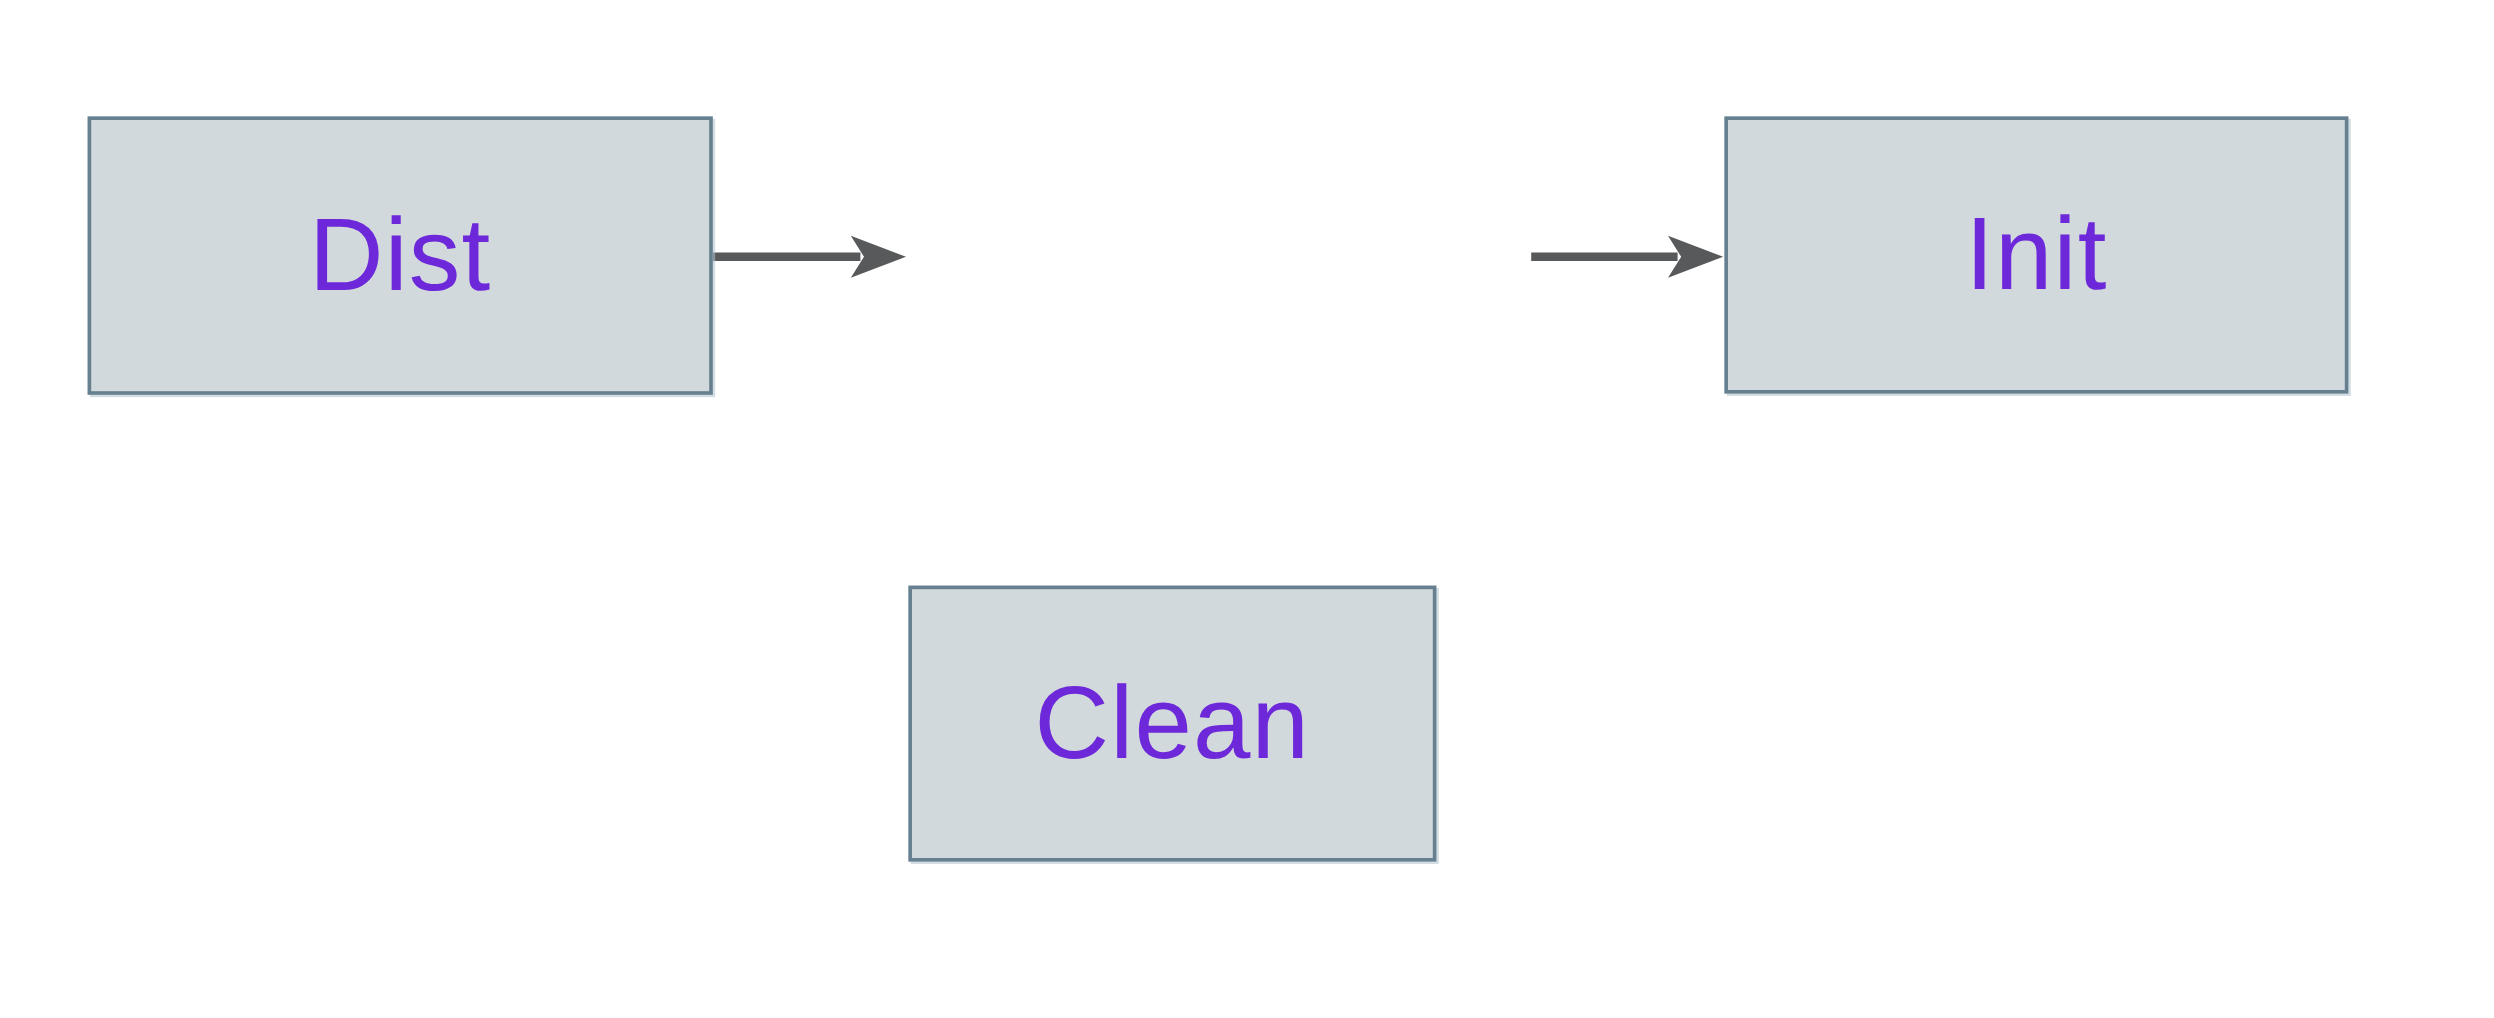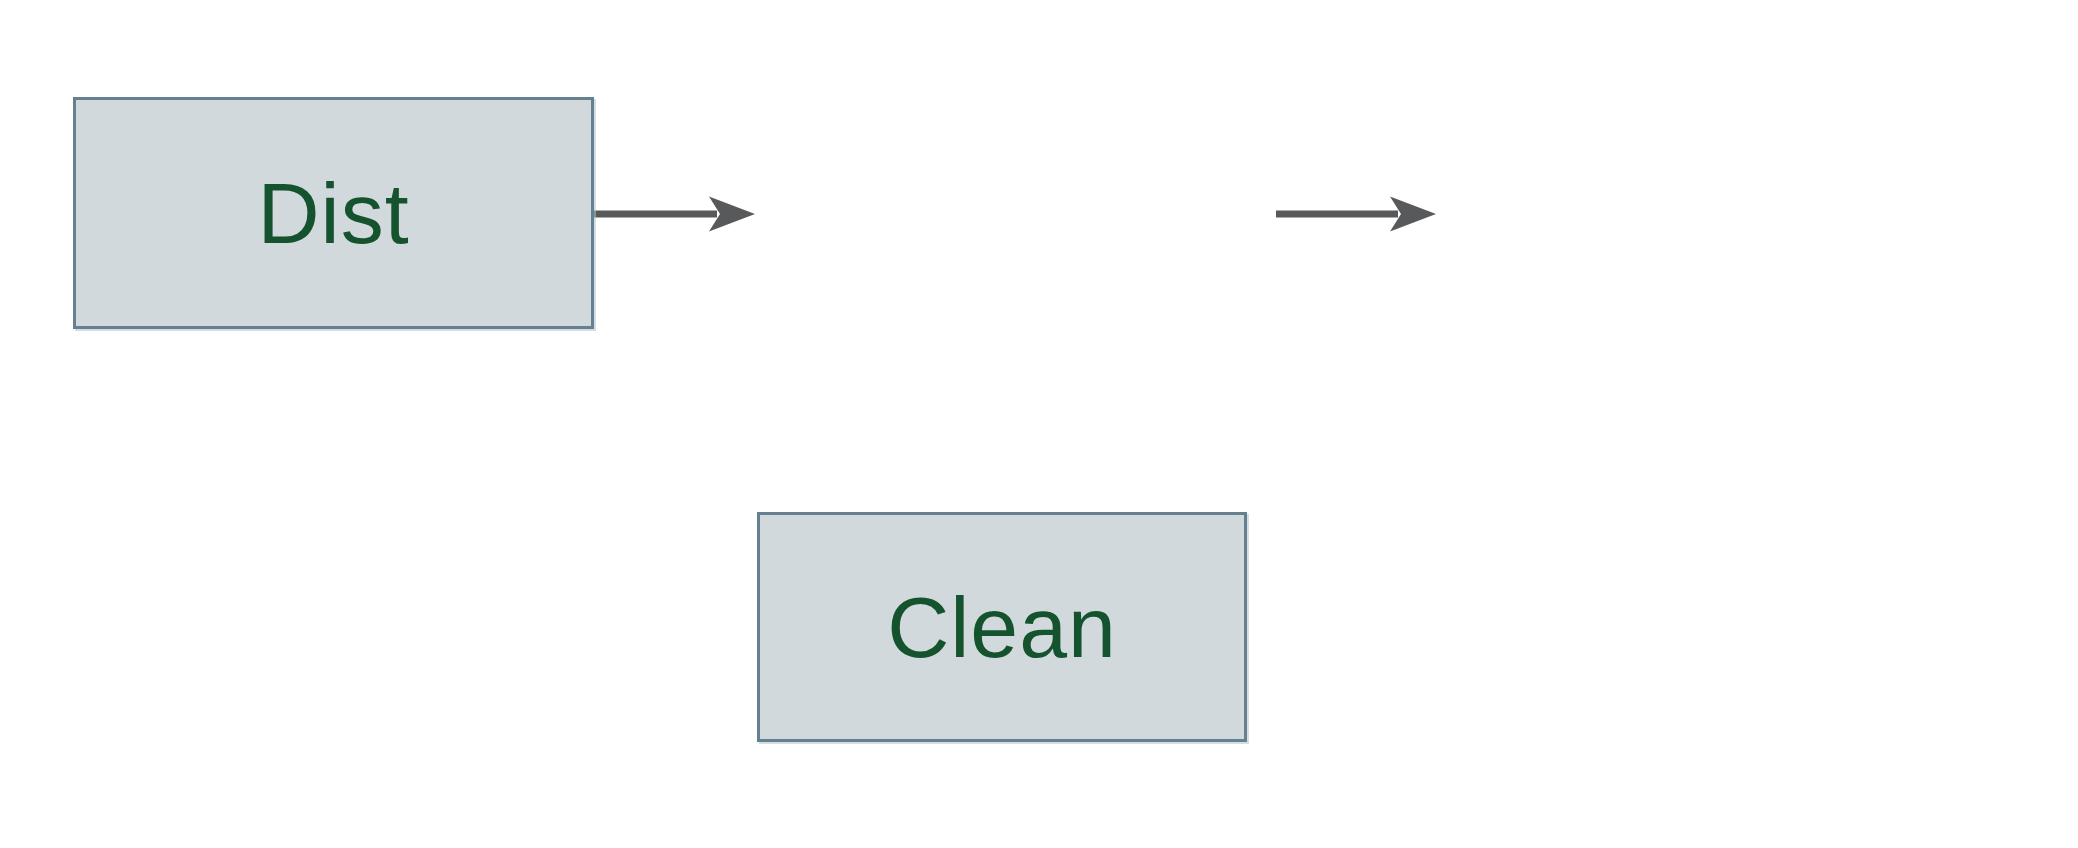--- a/index.html
+++ b/index.html
@@ -19,31 +19,31 @@
     position: absolute;
     box-sizing: border-box;
     background: #d2d9dc;
     border: 3px solid #66808f;
     box-shadow: 2px 2px 0 0 rgba(173, 194, 205, 0.55);
     display: flex;
     align-items: center;
     justify-content: center;
   }
   .node .label {
-    color: #14532d;
+    color: #6d28d9;
     font-size: 86px;
     font-weight: 400;
     letter-spacing: 1px;
     white-space: nowrap;
     user-select: none;
   }
   #node-dist    { left: 73px;   top: 97px;  width: 521px; height: 232px; }
   #node-compile { left: 756px;  top: 97px;  width: 520px; height: 232px; }
   #node-init    { left: 1437px; top: 97px;  width: 520px; height: 231px; }
-  #node-clean   { left: 757px;  top: 512px; width: 490px; height: 230px; }
+  #node-clean   { left: 757px;  top: 488px; width: 440px; height: 230px; }
   .connector-layer {
     position: absolute;
     left: 0;
     top: 0;
     width: 2078px;
     height: 848px;
     pointer-events: none;
   }
 </style>
 </head>
@@ -62,18 +62,21 @@
       <line x1="1276" y1="214" x2="1398" y2="214" stroke-width="7"></line>
       <polygon stroke="none" points="1436,214 1390,196.5 1401,214 1390,231.5"></polygon>
     </g>
   </svg>
 
   <div class="node" id="node-dist">
     <span class="label">Dist</span>
   </div>
 
 
+  <div class="node" id="node-init">
+    <span class="label">Init</span>
+  </div>
 
   <div class="node" id="node-clean">
     <span class="label">Clean</span>
   </div>
 
 </div>
 
 </body></html>

